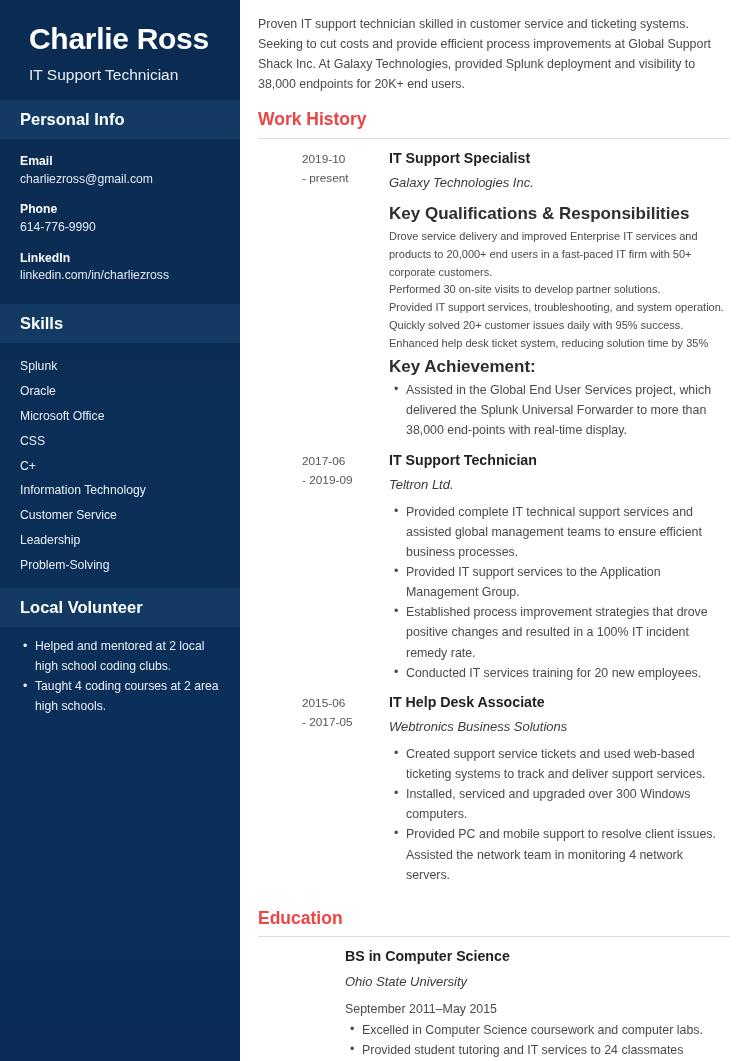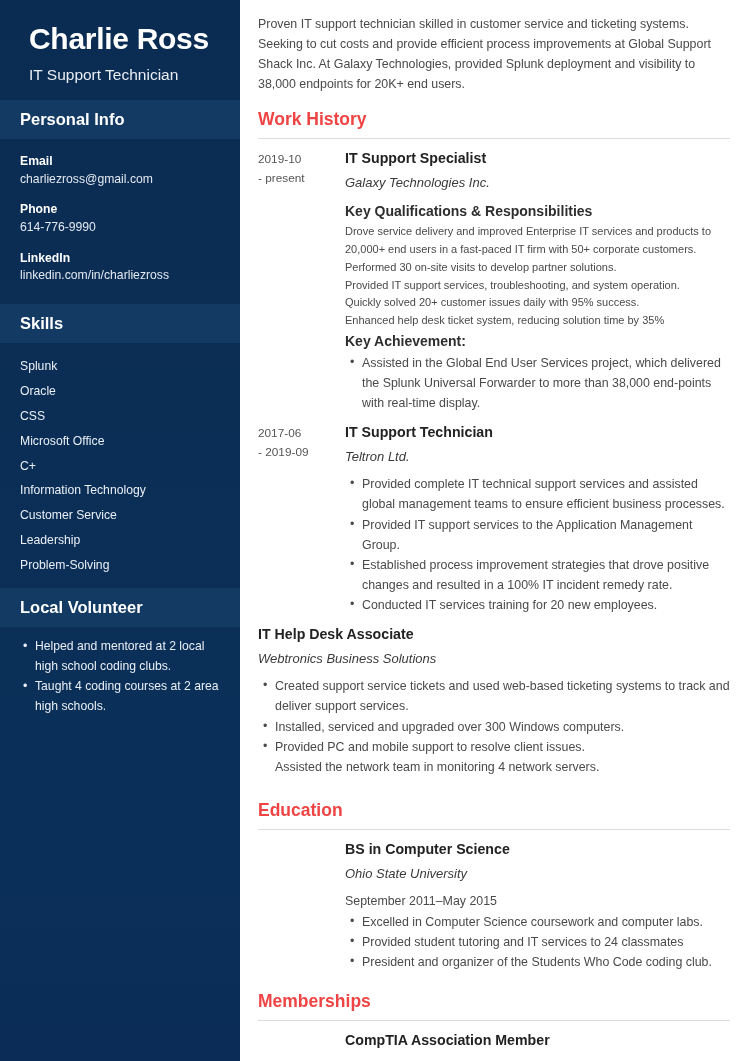--- a/index.html
+++ b/index.html
@@ -131,20 +131,21 @@
     margin: 6px 0 0 0;
     line-height: 1.3;
   }
   .section-rule {
     border-bottom: 1px solid #dcdcdc;
     margin: 7px 0 10px 0;
   }
   .entry {
     display: flex;
     margin-bottom: 4px;
+    margin-left: 44px;
   }
   .entry-dates {
     flex: 0 0 87px;
     width: 87px;
     font-size: 11.8px;
     color: #555555;
     line-height: 1.62;
     padding-top: 1px;
   }
   .entry-body {
@@ -159,21 +160,21 @@
     margin: 0 0 6px 0;
   }
   .entry-org {
     font-size: 13px;
     font-style: italic;
     color: #3a3a3a;
     line-height: 1.4;
     margin: 0 0 8px 0;
   }
   .entry-subhead {
-    font-size: 14px;
+    font-size: 17px;
     font-weight: bold;
     color: #2e2e2e;
     line-height: 1.62;
     margin: 0;
   }
   .plain-line {
     font-size: 11px;
     color: #4a4a4a;
     line-height: 1.62;
     margin: 0;
@@ -236,22 +237,22 @@
       <div class="contact-block">
         <div class="contact-label">LinkedIn</div>
         <div class="contact-value">linkedin.com/in/charliezross</div>
       </div>
     </div>
 
     <div class="side-section-head">Skills</div>
     <div class="skills-body">
       <div class="skill-item">Splunk</div>
       <div class="skill-item">Oracle</div>
+      <div class="skill-item">Microsoft Office</div>
       <div class="skill-item">CSS</div>
-      <div class="skill-item">Microsoft Office</div>
       <div class="skill-item">C+</div>
       <div class="skill-item">Information Technology</div>
       <div class="skill-item">Customer Service</div>
       <div class="skill-item">Leadership</div>
       <div class="skill-item">Problem-Solving</div>
     </div>
 
     <div class="side-section-head">Local Volunteer</div>
     <div class="vol-body">
       <ul class="vol-list">
@@ -302,20 +303,24 @@
           <ul class="bullets">
             <li>Provided complete IT technical support services and assisted global management teams to ensure efficient business processes.</li>
             <li>Provided IT support services to the Application Management Group.</li>
             <li>Established process improvement strategies that drove positive changes and resulted in a 100% IT incident remedy rate.</li>
             <li>Conducted IT services training for 20 new employees.</li>
           </ul>
         </div>
       </div>
 
       <div class="entry">
+        <div class="entry-dates">
+          <div>2015-06</div>
+          <div>- 2017-05</div>
+        </div>
         <div class="entry-body">
           <div class="entry-title">IT Help Desk Associate</div>
           <div class="entry-org">Webtronics Business Solutions</div>
           <ul class="bullets">
             <li>Created support service tickets and used web-based ticketing systems to track and deliver support services.</li>
             <li>Installed, serviced and upgraded over 300 Windows computers.</li>
             <li>Provided PC and mobile support to resolve client issues.</li>
             <li class="no-bullet">Assisted the network team in monitoring 4 network servers.</li>
           </ul>
         </div>

